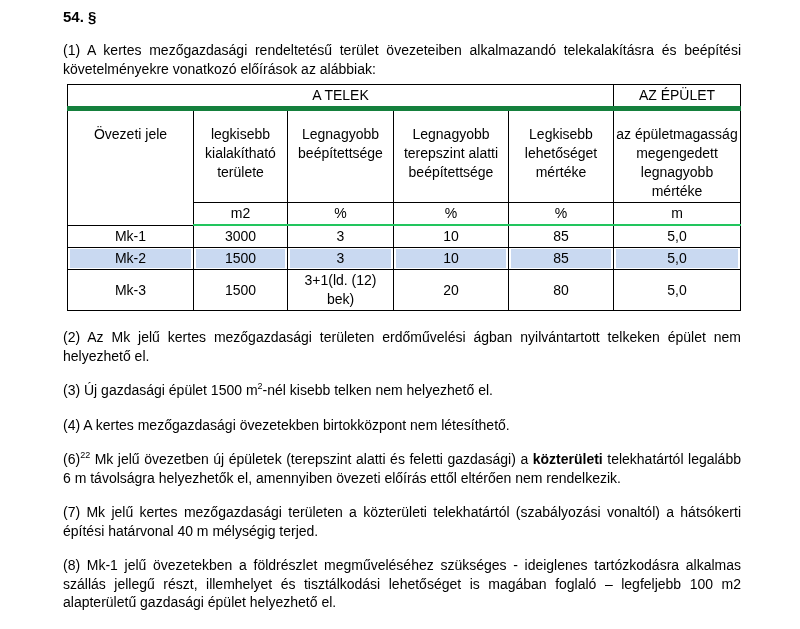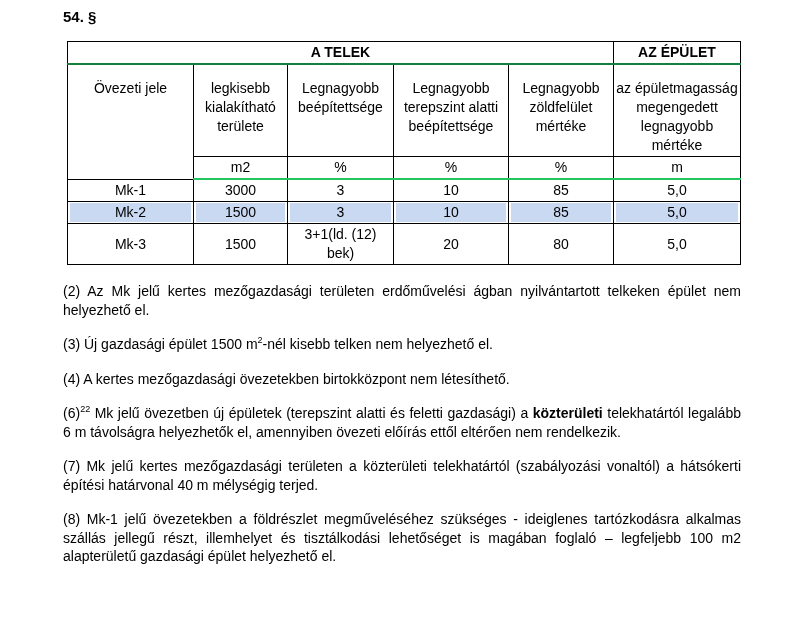--- a/index.html
+++ b/index.html
@@ -36,23 +36,23 @@
   table.reg th, table.reg td {
     border: 1px solid #000;
     font-weight: normal;
     text-align: center;
     vertical-align: middle;
     padding: 1px 2px;
     line-height: 19px;
     overflow: hidden;
   }
   tr.group-row th {
-    font-weight: bold;
+    font-weight: normal;
     height: 20px;
-    border-bottom: 2px solid #15803d;
+    border-bottom: 5px solid #15803d;
   }
   tr.header-row th {
     vertical-align: top;
     height: 76px;
     padding-top: 14px;
   }
   th.zone-col { vertical-align: top; padding-top: 4px; }
   tr.units-row td {
     height: 20px;
     border-bottom: 2px solid #22c55e;
@@ -70,41 +70,42 @@
                 inset 2px 0 0 #fff, inset -2px 0 0 #fff;
   }
 </style>
 </head>
 <body>
 
 <div class="doc">
 
   <div class="title">54. §</div>
 
+  <p class="para intro"><span>(1) A kertes mezőgazdasági rendeltetésű terület övezeteiben alkalmazandó telekalakításra és beépítési követelményekre vonatkozó előírások az alábbiak:</span></p>
 
   <table class="reg">
     <colgroup>
       <col style="width:126px">
         <col style="width:94px">
         <col style="width:106px">
       <col style="width:115px">
         <col style="width:105px">
         <col style="width:127px">
     </colgroup>
     <thead>
       <tr class="group-row">
         <th colspan="5">A TELEK</th>
         <th>AZ ÉPÜLET</th>
       </tr>
       <tr class="header-row">
         <th rowspan="2" class="zone-col">Övezeti jele</th>
         <th>legkisebb kialakítható területe</th>
         <th>Legnagyobb beépítettsége</th>
         <th>Legnagyobb terepszint alatti beépítettsége</th>
-        <th>Legnagyobb zöldfelület mértéke</th>
+        <th>Legkisebb lehetőséget mértéke</th>
         <th>az épületmagasság megengedett legnagyobb mértéke</th>
       </tr>
       <tr class="units-row">
         <td>m2</td>
         <td>%</td>
         <td>%</td>
         <td>%</td>
         <td>m</td>
       </tr>
     </thead>

